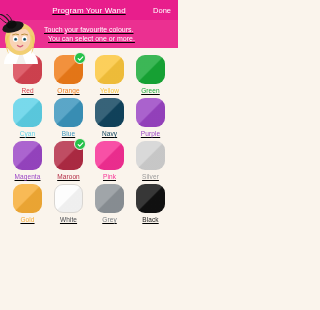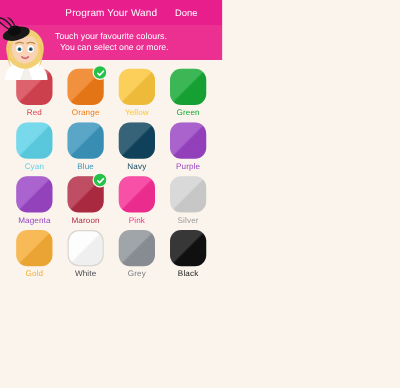--- a/index.html
+++ b/index.html
@@ -7,40 +7,41 @@
     width:178px; height:310px;
     overflow:hidden;
     font-family:"Liberation Sans", sans-serif;
     background:#faf4ec;
   }
   #app {
     position:relative;
     width:178px; height:240px;
     background:#faf4ec;
     overflow:hidden;
+    text-decoration:underline;
   }
 
   
   .topbar {
     position:relative;
     height:20px;
     background:#e81e8c;
     display:flex;
     align-items:center;
     justify-content:center;
   }
   .topbar-title {
     font-size:8px;
     color:#ffffff;
     letter-spacing:.1px;
     font-weight:500;
   }
   .done-btn {
     position:absolute;
-    right:20px; top:50%;
+    right:7px; top:50%;
     transform:translateY(-50%);
     font-size:7.5px;
     color:#ffffff;
     font-weight:500;
   }
 
   
   .banner {
     height:28px;
     background:#eb3091;

